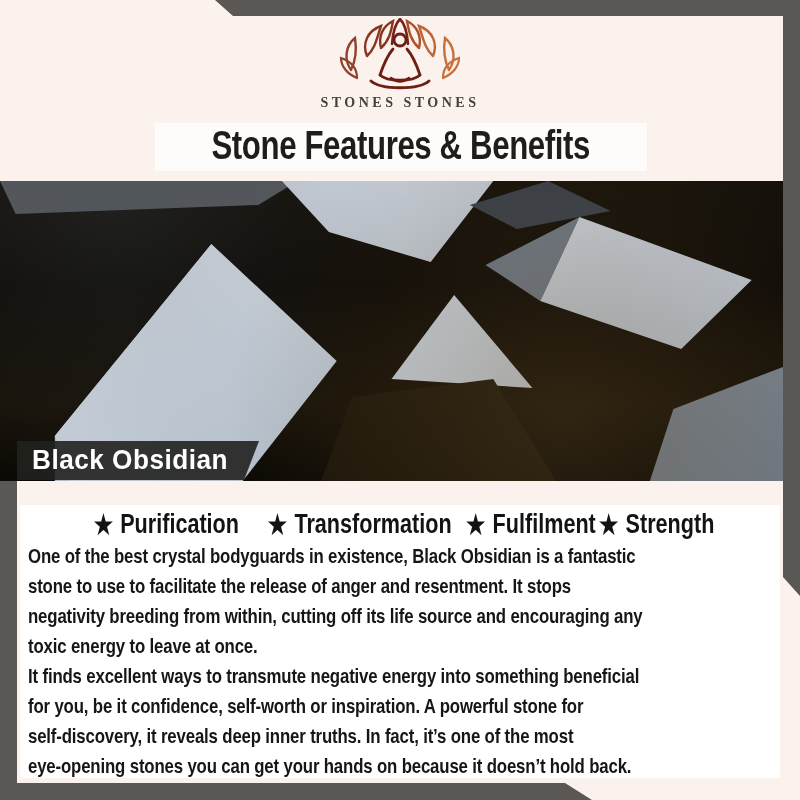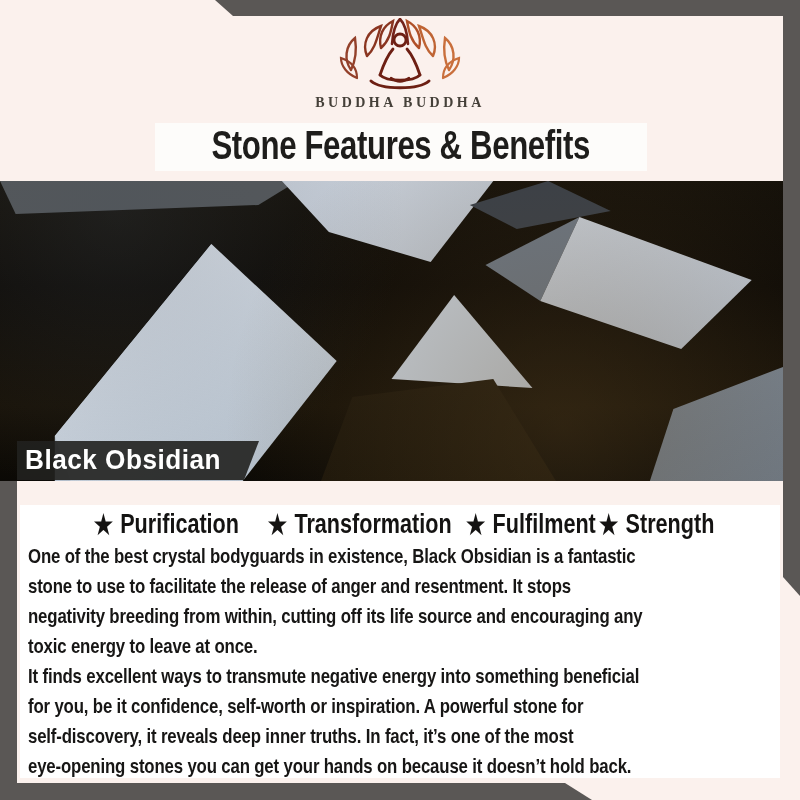--- a/index.html
+++ b/index.html
@@ -55,21 +55,21 @@
     background:linear-gradient(160deg,#95a0ad,#717d8b); }
   .s10 { clip-path:polygon(60% 8%,70% 0%,78% 10%,66% 16%);
     background:#39404a; }
   .s11 { background:radial-gradient(circle at 72% 82%, rgba(96,72,36,0.35), transparent 55%),
                radial-gradient(circle at 15% 10%, rgba(70,80,90,0.25), transparent 40%); }
 
   
   .photo-label { position:absolute; left:17px; top:441px; width:242px; height:39px;
     background:rgba(33,33,31,0.9);
     clip-path:polygon(0 0,100% 0,calc(100% - 15px) 100%,0 100%);
-    display:flex; align-items:center; padding-left:8px; }
+    display:flex; align-items:center; padding-left:15px; }
   .photo-label span { color:#ffffff; font-weight:bold; font-size:27px;
     letter-spacing:0.5px; transform:scaleX(0.97); transform-origin:left; }
 
   
   .content { position:absolute; left:20px; top:505px; width:760px; height:273px;
     background:#ffffff; overflow:hidden; }
   .text-scale { width:950px; transform:scaleX(0.8); transform-origin:top left;
     padding:3px 0 0 10px; }
   .features-row { display:flex; justify-content:center; align-items:center;
     font-size:27px; font-weight:bold; color:#141312; height:33px; }
@@ -107,21 +107,21 @@
 
       <path d="M24,60 C14,56 8,48 8,40 C20,44 24,52 24,60" stroke="#93402a" stroke-width="2.2"></path>
       <path d="M110,60 C120,56 126,48 126,40 C114,44 110,52 110,60" stroke="#c96f3c" stroke-width="2.2"></path>
 
       <circle cx="67" cy="22" r="6" stroke="#6d1f13" stroke-width="2.8"></circle>
       <path d="M60,31 C54,38 50,48 47,57 M74,31 C80,38 84,48 87,57" stroke="#6d1f13" stroke-width="2.8"></path>
       <path d="M47,57 C54,64 80,64 87,57" stroke="#6d1f13" stroke-width="2.8"></path>
       <path d="M38,63 C48,72 86,72 96,63" stroke="#6d1f13" stroke-width="3"></path>
       <path d="M58,60 q9,7 18,0" stroke="#6d1f13" stroke-width="2.4"></path>
     </svg>
-    <div class="brand-name">BUDDHA BUDDHA</div>
+    <div class="brand-name">STONES STONES</div>
   </div>
 
   <div class="title-bar">
     <div class="title-text">Stone Features &amp; Benefits</div>
   </div>
 
   <div class="photo">
     <div class="shard s1"></div>
     <div class="shard s3"></div>
     <div class="shard s2"></div>

